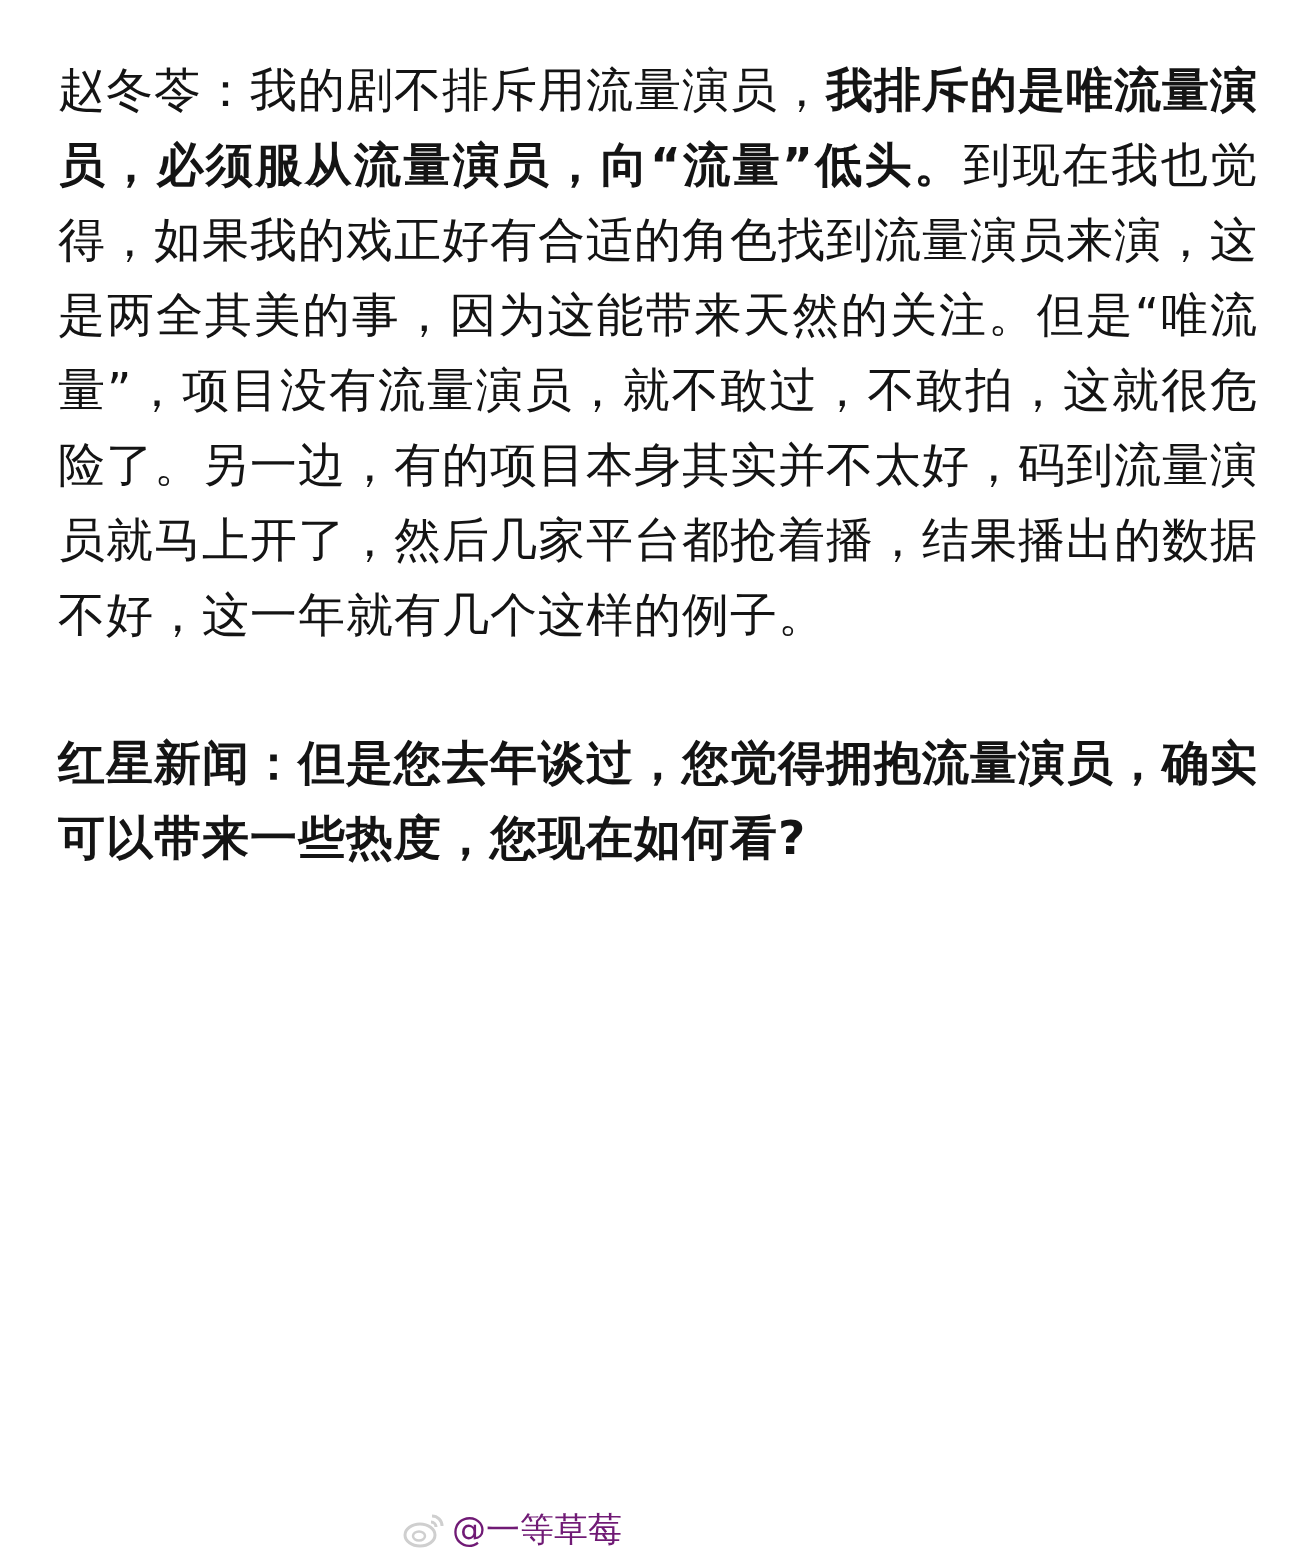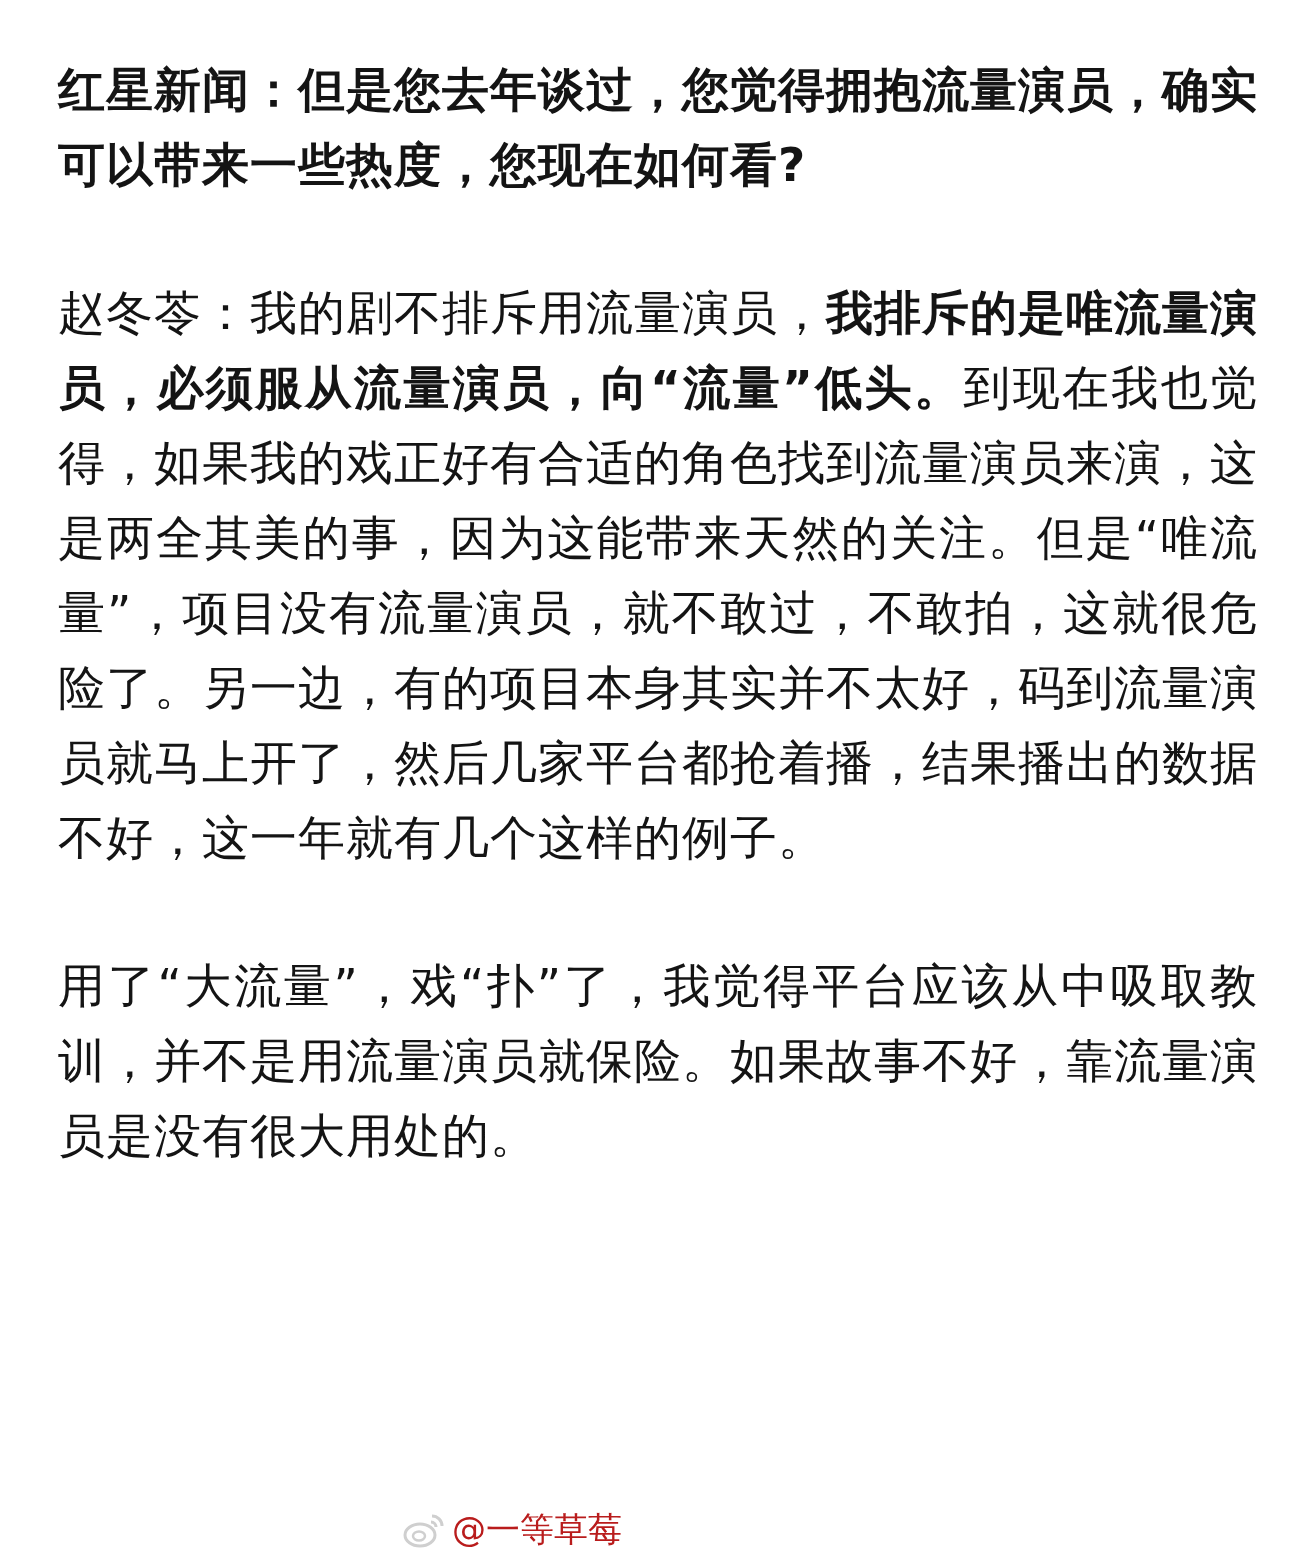--- a/index.html
+++ b/index.html
@@ -4,32 +4,31 @@
 <style>
   html, body { margin:0; padding:0; background:#ffffff; }
   body { width:1312px; height:1560px; overflow:hidden; position:relative;
          font-family:"DejaVu Sans","Liberation Sans",sans-serif; color:#141414; }
   .article { position:absolute; left:58px; top:52px; width:1200px; }
   .para { font-size:47px; line-height:75px; margin:0 0 73px 0; letter-spacing:1px; text-align:justify; }
   .para.q { font-weight:bold; }
   .bold { font-weight:bold; }
   .watermark { position:absolute; left:252px; top:1505px; width:520px; height:50px;
                display:flex; align-items:center; justify-content:center; gap:6px;
-               color:#b91c1c; font-size:34px; }
+               color:#701a75; font-size:34px; }
   .wb-icon { width:44px; height:40px; }
 </style>
 </head>
 <body>
 
 <div class="article">
+  <p class="para"><span>赵冬苓：</span><span>我的剧不排斥用流量演员，</span><span class="bold">我排斥的是唯流量演员，必须服从流量演员，向“流量”低头。</span><span>到现在我也觉得，如果我的戏正好有合适的角色找到流量演员来演，这是两全其美的事，因为这能带来天然的关注。但是“唯流量”，项目没有流量演员，就不敢过，不敢拍，这就很危险了。另一边，有的项目本身其实并不太好，码到流量演员就马上开了，然后几家平台都抢着播，结果播出的数据不好，这一年就有几个这样的例子。</span></p>
+
   <p class="para q"><span>红星新闻：</span><span>但是您去年谈过，您觉得拥抱流量演员，确实可以带来一些热度，您现在如何看?</span></p>
 
-  <p class="para"><span>赵冬苓：</span><span>我的剧不排斥用流量演员，</span><span class="bold">我排斥的是唯流量演员，必须服从流量演员，向“流量”低头。</span><span>到现在我也觉得，如果我的戏正好有合适的角色找到流量演员来演，这是两全其美的事，因为这能带来天然的关注。但是“唯流量”，项目没有流量演员，就不敢过，不敢拍，这就很危险了。另一边，有的项目本身其实并不太好，码到流量演员就马上开了，然后几家平台都抢着播，结果播出的数据不好，这一年就有几个这样的例子。</span></p>
-
-  <p class="para">用了“大流量”，戏“扑”了，我觉得平台应该从中吸取教训，并不是用流量演员就保险。如果故事不好，靠流量演员是没有很大用处的。</p>
 
 </div>
 
 <div class="watermark">
   <svg class="wb-icon" viewBox="0 0 44 40">
     <ellipse cx="18" cy="25" rx="15" ry="11" fill="none" stroke="#cfcfcf" stroke-width="3"></ellipse>
     <ellipse cx="17" cy="26" rx="6" ry="4.5" fill="none" stroke="#cfcfcf" stroke-width="2.5"></ellipse>
     <path d="M30 6 a10 10 0 0 1 10 10" fill="none" stroke="#cfcfcf" stroke-width="3"></path>
     <path d="M29 12 a5 5 0 0 1 5 5" fill="none" stroke="#cfcfcf" stroke-width="3"></path>
   </svg>

